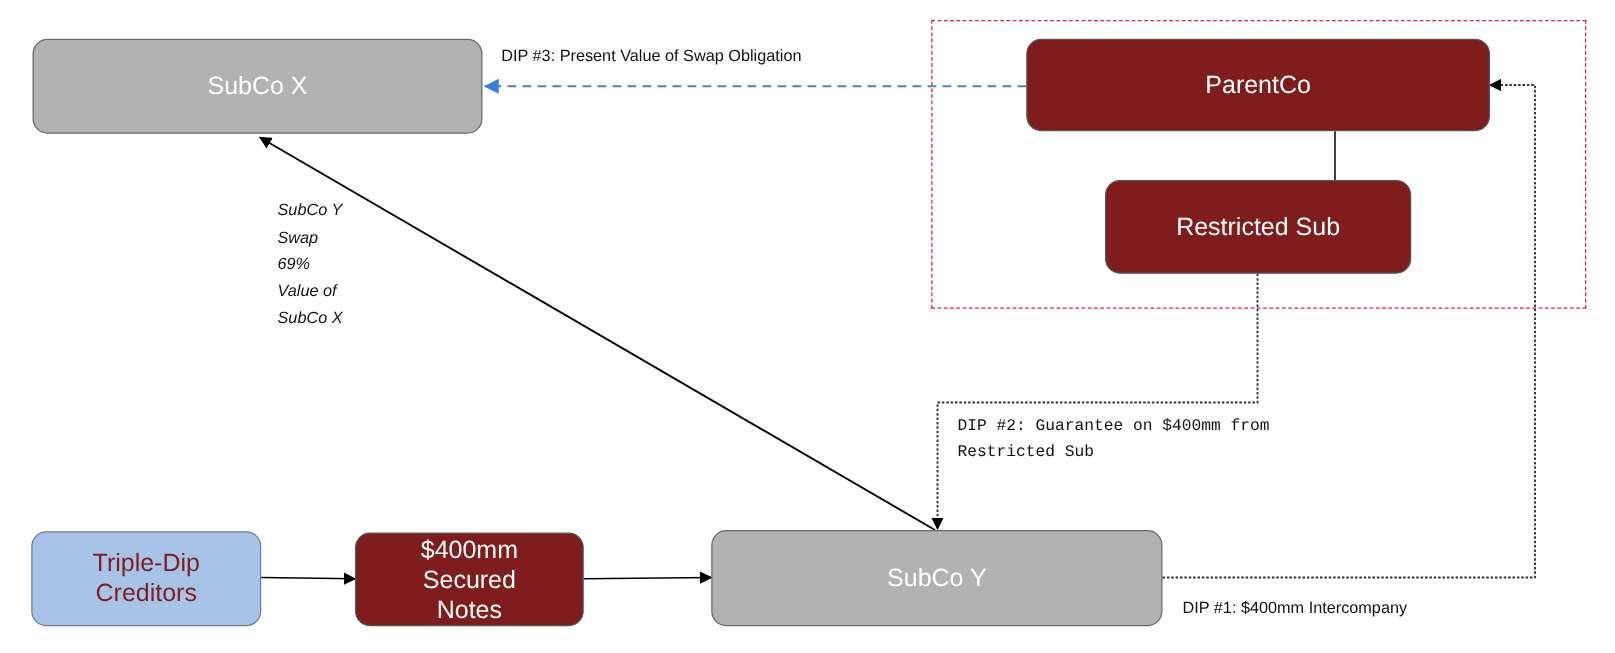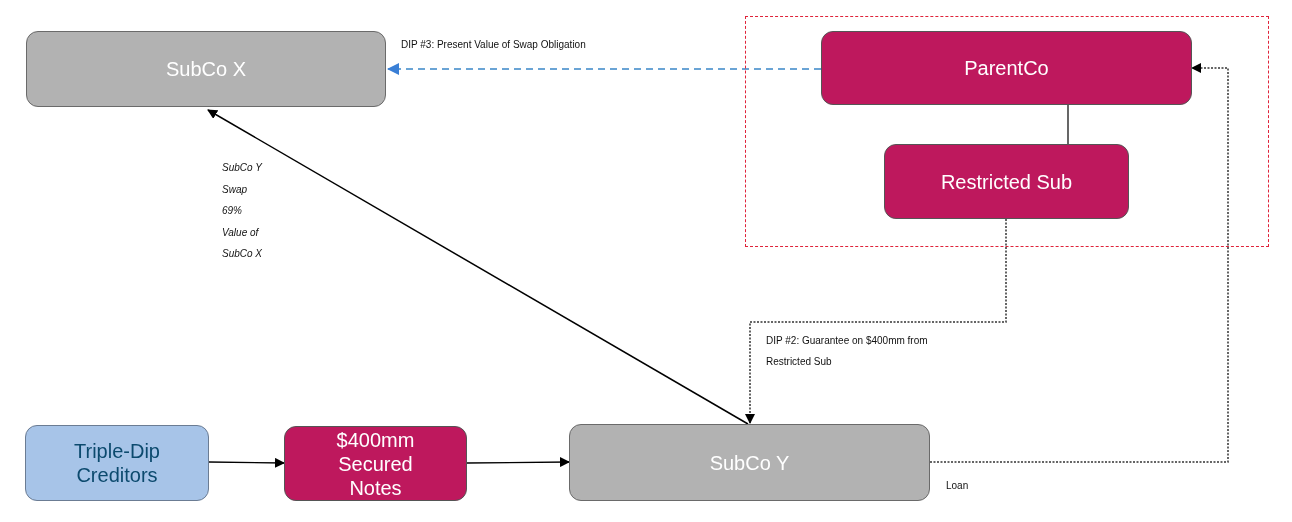--- a/index.html
+++ b/index.html
@@ -3,23 +3,23 @@
 <meta charset="utf-8">
 <style>
   html, body { margin:0; padding:0; background:#ffffff; }
   body { width:1292px; height:522px; position:relative; overflow:hidden;
          font-family:"Liberation Sans", sans-serif; }
   svg.wires { position:absolute; left:0; top:0; width:1292px; height:522px; }
   .node { position:absolute; box-sizing:border-box; border-radius:12px;
           display:flex; align-items:center; justify-content:center; text-align:center;
           color:#ffffff; font-size:20px; line-height:24px; }
   .gray { background:#b2b2b2; border:1.5px solid #6a6a6a; }
-  .black { background:#be185d; border:1.5px solid #555555; }
-  .blue { background:#a7c4e8; border:1.5px solid #6b7c93; color:#0c4a6e; }
-  .label { position:absolute; font-size:10px; line-height:21px; color:#111; }
+  .black { background:#7f1d1d; border:1.5px solid #555555; }
+  .blue { background:#a7c4e8; border:1.5px solid #6b7c93; color:#7f1d1d; }
+  .label { position:absolute; font-size:13px; line-height:21px; color:#111; }
   .italic { font-style:italic; }
   .redbox { position:absolute; left:745px; top:16px; width:524px; height:231px;
             box-sizing:border-box; border:1.5px dashed #e0233a; }
 </style>
 </head>
 <body>
 
 <svg class="wires" viewBox="0 0 1292 522">
   <defs>
     <marker id="ah-black" markerWidth="10" markerHeight="10" refX="9" refY="5" orient="auto" markerUnits="userSpaceOnUse">
@@ -74,20 +74,20 @@
 <div class="label" style="left:401px; top:34px;">DIP #3: Present Value of Swap Obligation</div>
 
 <div class="label italic" style="left:222px; top:157px; line-height:21.5px;">
   <div>SubCo Y</div>
   <div>Swap</div>
   <div>69%</div>
   <div>Value of</div>
   <div>SubCo X</div>
 </div>
 
-<div class="label" style="left:766px; top:330px;">
+<div class="label" style="left:766px; top:330px;font-family:Liberation Mono, monospace;">
   <div>DIP #2: Guarantee on $400mm from</div>
   <div>Restricted Sub</div>
 </div>
 
 <div class="label" style="left:946px; top:475px;">
-  <div>Loan</div>
+  <div>DIP #1: $400mm Intercompany</div>
 </div>
 
 </body></html>

